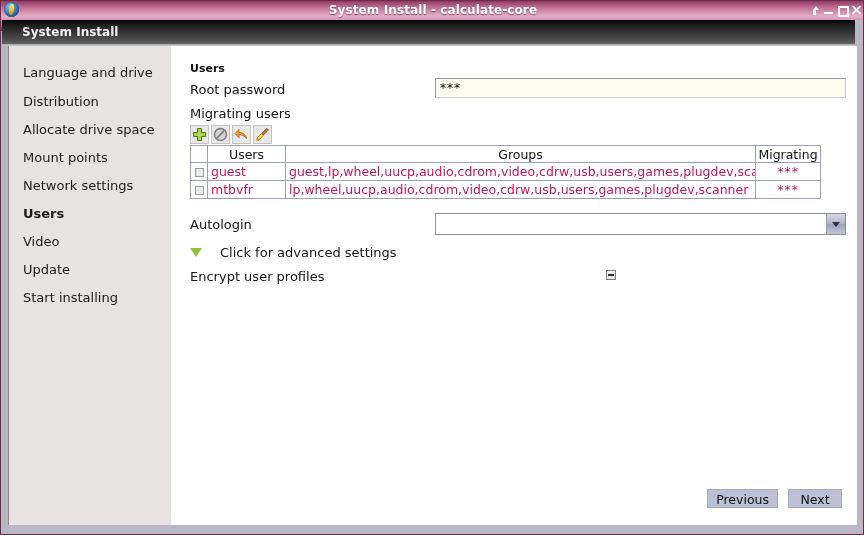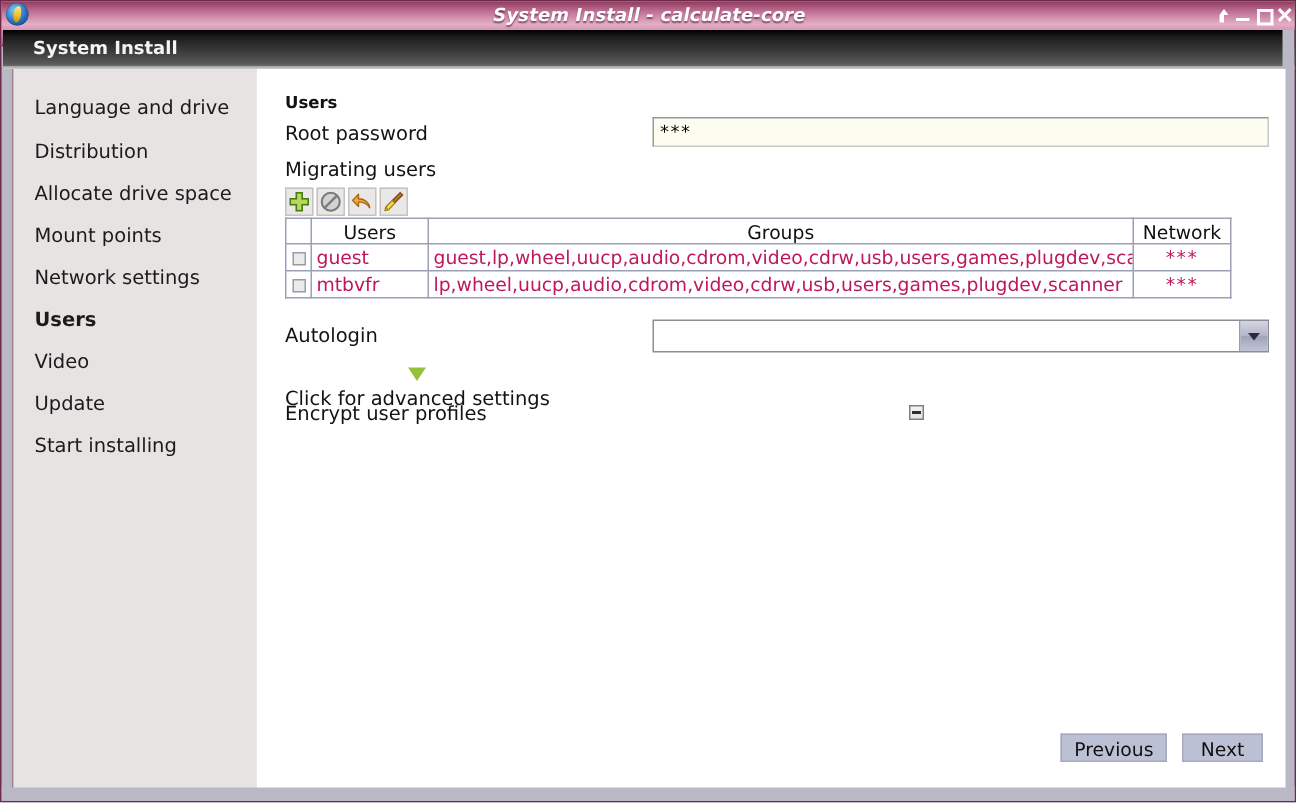--- a/index.html
+++ b/index.html
@@ -29,21 +29,20 @@
 
   
   #titlebar {
     position: absolute;
     left: 0; top: 0;
     width: 864px;
     height: 30px;
     background: linear-gradient(to bottom, #8d3a5e 0%, #bf6e93 22%, #e3aec6 52%, #cf8dac 72%, #a85077 100%);
     border-bottom: 1px solid #6d2a4a;
     box-sizing: border-box;
-    font-style: italic;
   }
   #app-icon {
     position: absolute;
     left: 3px; top: 1px;
     width: 15px; height: 15px;
     border-radius: 50%;
     background: radial-gradient(circle at 38% 32%, #7ecbf5 0%, #2a72c0 55%, #12406f 100%);
     box-shadow: inset 0 0 1px #0a2b4d;
   }
   #app-icon::after {
@@ -315,23 +314,22 @@
     border-right: 4px solid transparent;
     border-top: 5px solid #2c2c38;
   }
 
   
   #advanced-row {
     position: absolute;
     left: 19px; top: 199px;
     display: flex;
     align-items: center;
-    gap: 5px;
-    cursor: default;
-    flex-direction: column;
+    gap: 18px;
+    cursor: default;
   }
   #advanced-triangle {
     width: 0; height: 0;
     border-left: 6px solid transparent;
     border-right: 6px solid transparent;
     border-top: 9px solid #93c13c;
   }
   #advanced-text {
     font-size: 13px;
     color: #131313;
@@ -456,21 +454,21 @@
         <col style="width:17px">
         <col style="width:78px">
         <col style="width:470px">
         <col style="width:65px">
       </colgroup>
       <thead>
         <tr>
           <th></th>
           <th>Users</th>
           <th>Groups</th>
-          <th>Network</th>
+          <th>Migrating</th>
         </tr>
       </thead>
       <tbody>
         <tr>
           <td class="col-check">
             <span class="cell-checkbox"></span>
           </td>
           <td class="col-user">guest</td>
           <td class="col-groups">guest,lp,wheel,uucp,audio,cdrom,video,cdrw,usb,users,games,plugdev,scanner</td>
           <td class="col-pass">***</td>

